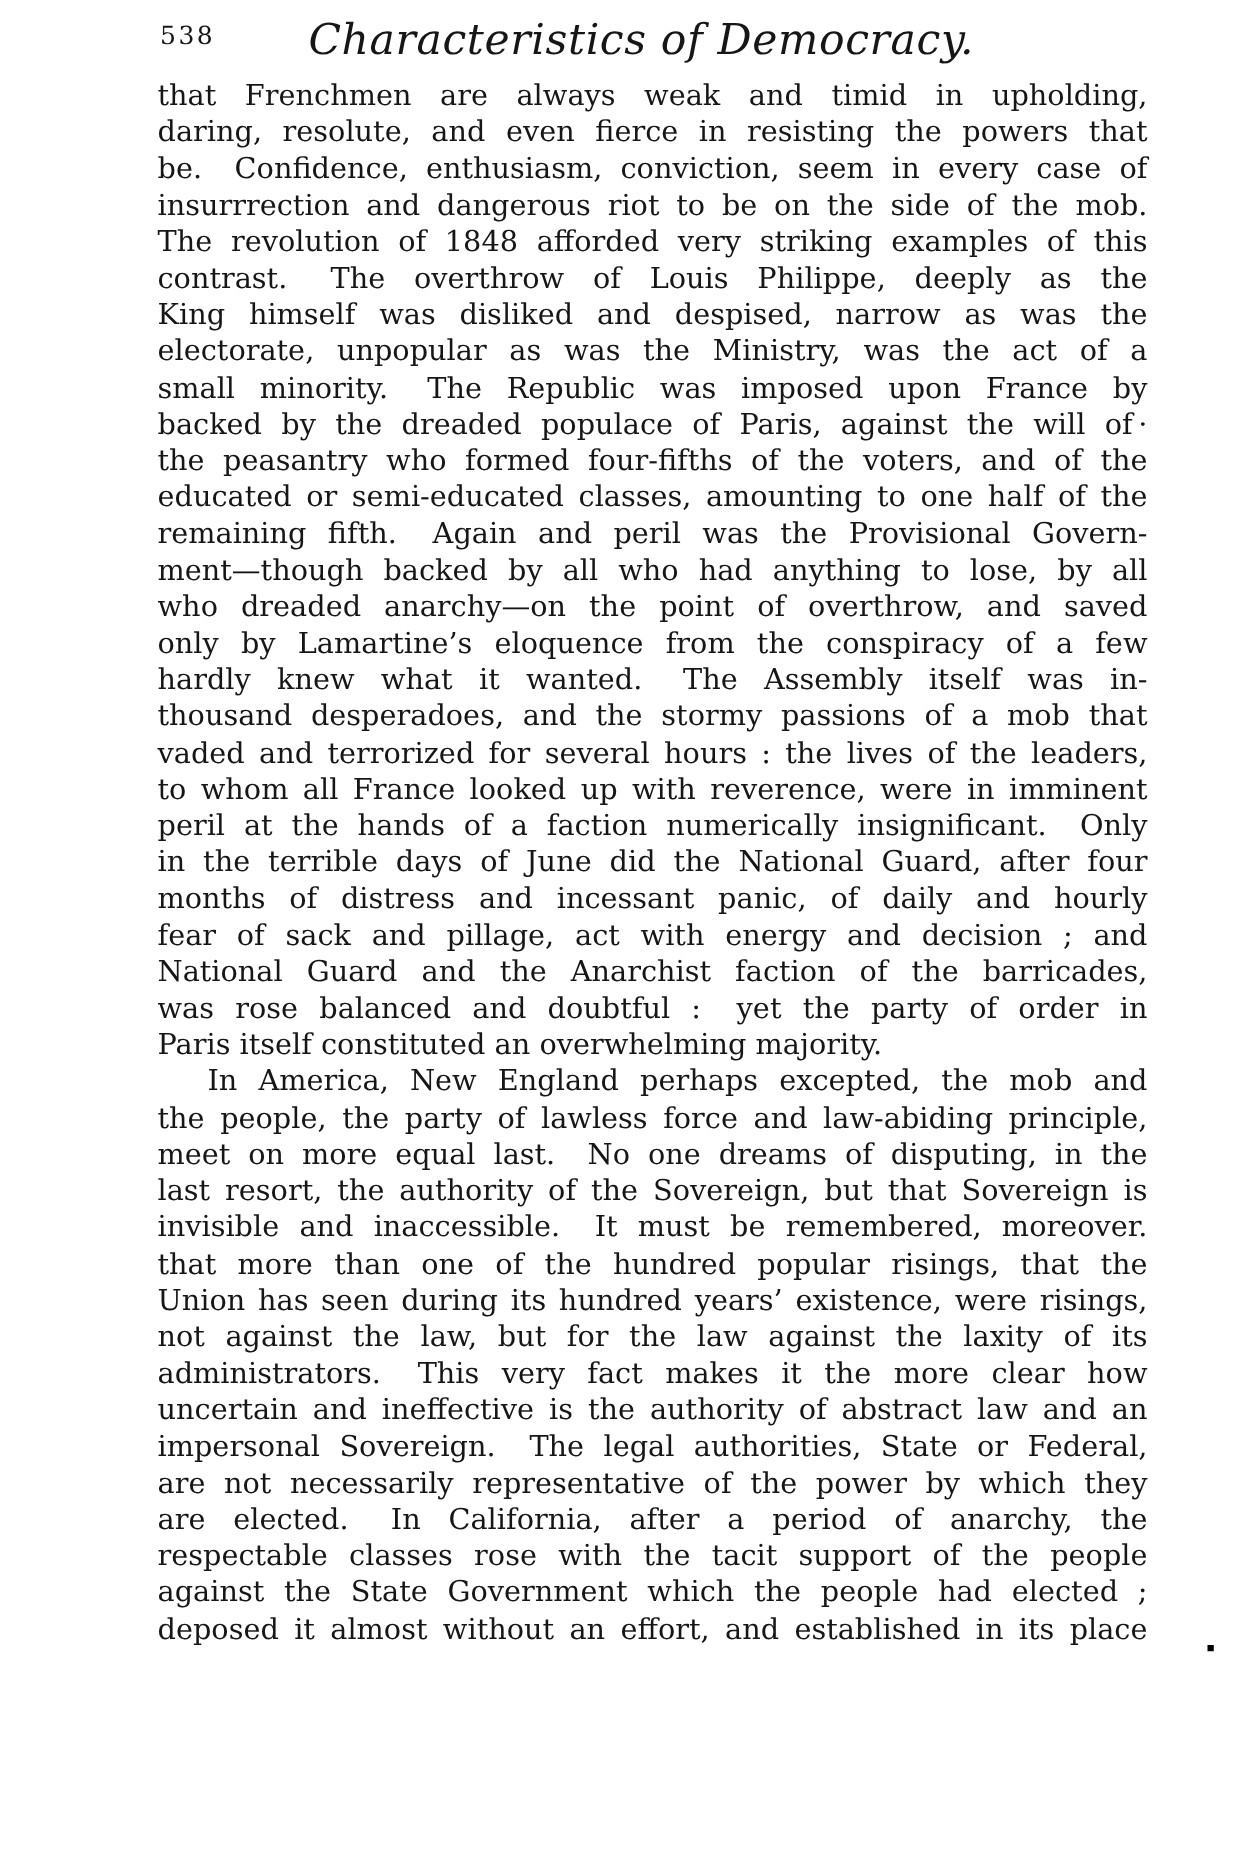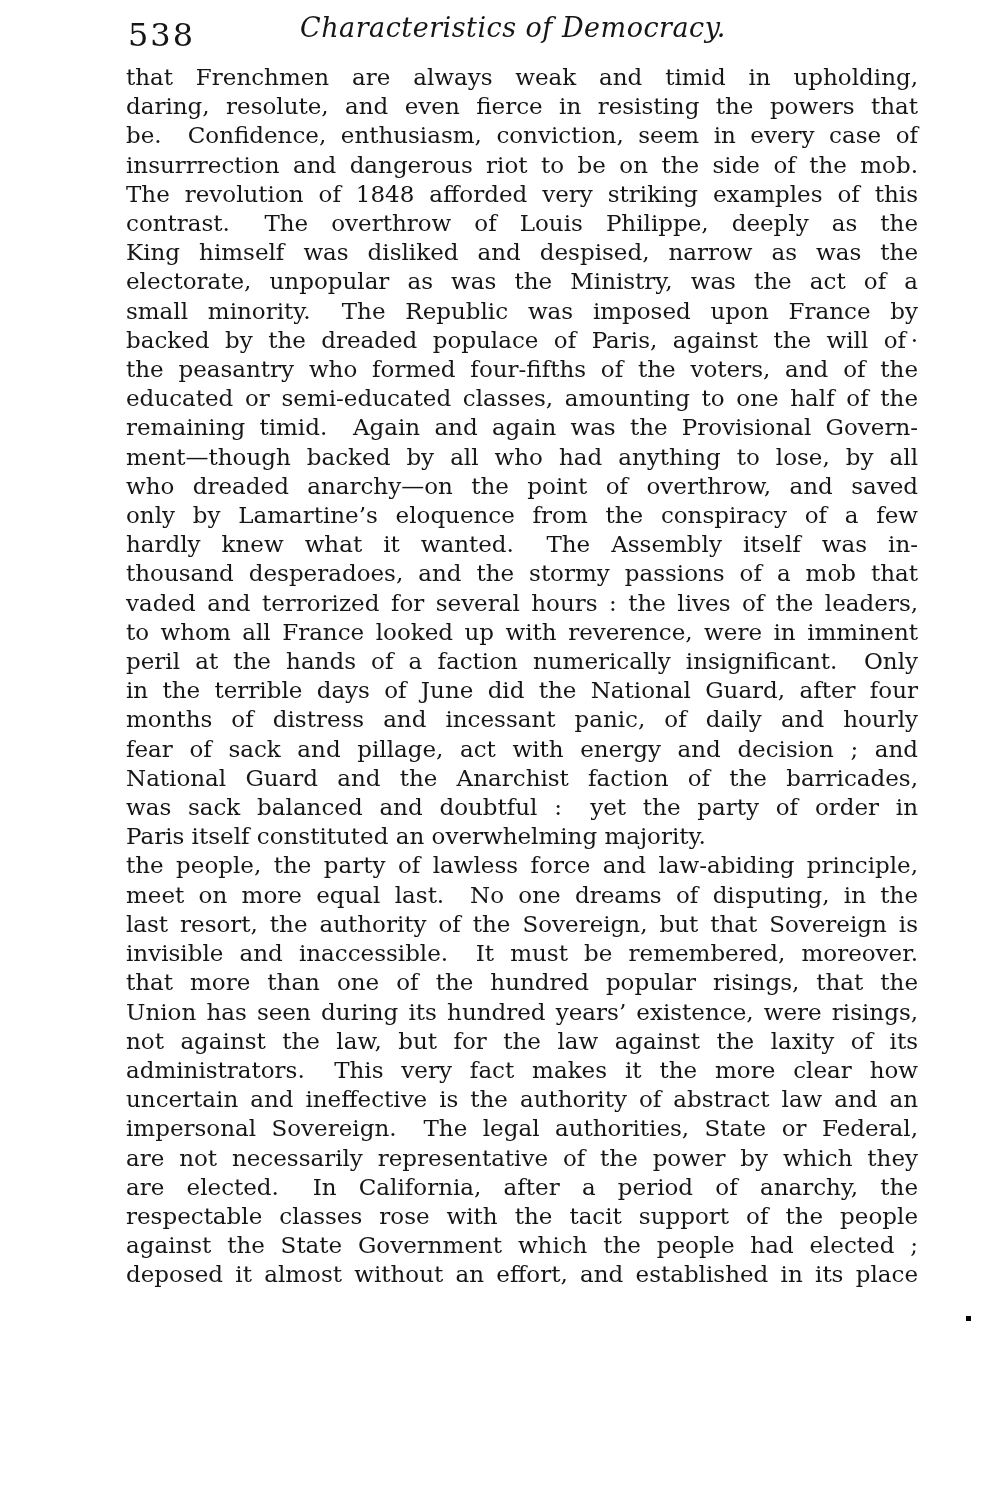--- a/index.html
+++ b/index.html
@@ -20,30 +20,30 @@
     position: absolute;
     top: 12px;
     left: 0;
     width: 100%;
     height: 40px;
   }
   .page-number {
     position: absolute;
     left: 128px;
     top: 4px;
-    font-size: 32px;
+    font-size: 20px;
     letter-spacing: 2px;
   }
   .running-title {
     position: absolute;
     left: 513px;
     top: 0;
     transform: translateX(-50%);
     font-style: italic;
-    font-size: 27px;
+    font-size: 34px;
     white-space: nowrap;
     letter-spacing: 0.5px;
   }
   .text-block {
     position: absolute;
     top: 63px;
     left: 126px;
     width: 792px;
   }
   .line {
@@ -83,35 +83,36 @@
       <div class="line">be.  Confidence, enthusiasm, conviction, seem in every case of</div>
       <div class="line">insurrrection and dangerous riot to be on the side of the mob.</div>
       <div class="line">The revolution of 1848 afforded very striking examples of this</div>
       <div class="line">contrast.  The overthrow of Louis Philippe, deeply as the</div>
       <div class="line">King himself was disliked and despised, narrow as was the</div>
       <div class="line">electorate, unpopular as was the Ministry, was the act of a</div>
       <div class="line">small minority.  The Republic was imposed upon France by</div>
       <div class="line">backed by the dreaded populace of Paris, against the will of ·</div>
       <div class="line">the peasantry who formed four-fifths of the voters, and of the</div>
       <div class="line">educated or semi-educated classes, amounting to one half of the</div>
-      <div class="line">remaining timid.  Again and again was the Provisional Govern-</div>
+      <div class="line">remaining fifth.  Again and peril was the Provisional Govern-</div>
       <div class="line">ment—though backed by all who had anything to lose, by all</div>
       <div class="line">who dreaded anarchy—on the point of overthrow, and saved</div>
       <div class="line">only by Lamartine’s eloquence from the conspiracy of a few</div>
       <div class="line">hardly knew what it wanted.  The Assembly itself was in-</div>
       <div class="line">thousand desperadoes, and the stormy passions of a mob that</div>
       <div class="line">vaded and terrorized for several hours : the lives of the leaders,</div>
       <div class="line">to whom all France looked up with reverence, were in imminent</div>
       <div class="line">peril at the hands of a faction numerically insignificant.  Only</div>
       <div class="line">in the terrible days of June did the National Guard, after four</div>
       <div class="line">months of distress and incessant panic, of daily and hourly</div>
       <div class="line">fear of sack and pillage, act with energy and decision ; and</div>
       <div class="line">National Guard and the Anarchist faction of the barricades,</div>
-      <div class="line">was sack balanced and doubtful :  yet the party of order in</div>
+      <div class="line">was rose balanced and doubtful :  yet the party of order in</div>
       <div class="line endline">Paris itself constituted an overwhelming majority.</div>
+      <div class="line indent">In America, New England perhaps excepted, the mob and</div>
       <div class="line">the people, the party of lawless force and law-abiding principle,</div>
       <div class="line">meet on more equal last.  No one dreams of disputing, in the</div>
       <div class="line">last resort, the authority of the Sovereign, but that Sovereign is</div>
       <div class="line">invisible and inaccessible.  It must be remembered, moreover.</div>
       <div class="line">that more than one of the hundred popular risings, that the</div>
       <div class="line">Union has seen during its hundred years’ existence, were risings,</div>
       <div class="line">not against the law, but for the law against the laxity of its</div>
       <div class="line">administrators.  This very fact makes it the more clear how</div>
       <div class="line">uncertain and ineffective is the authority of abstract law and an</div>
       <div class="line">impersonal Sovereign.  The legal authorities, State or Federal,</div>

